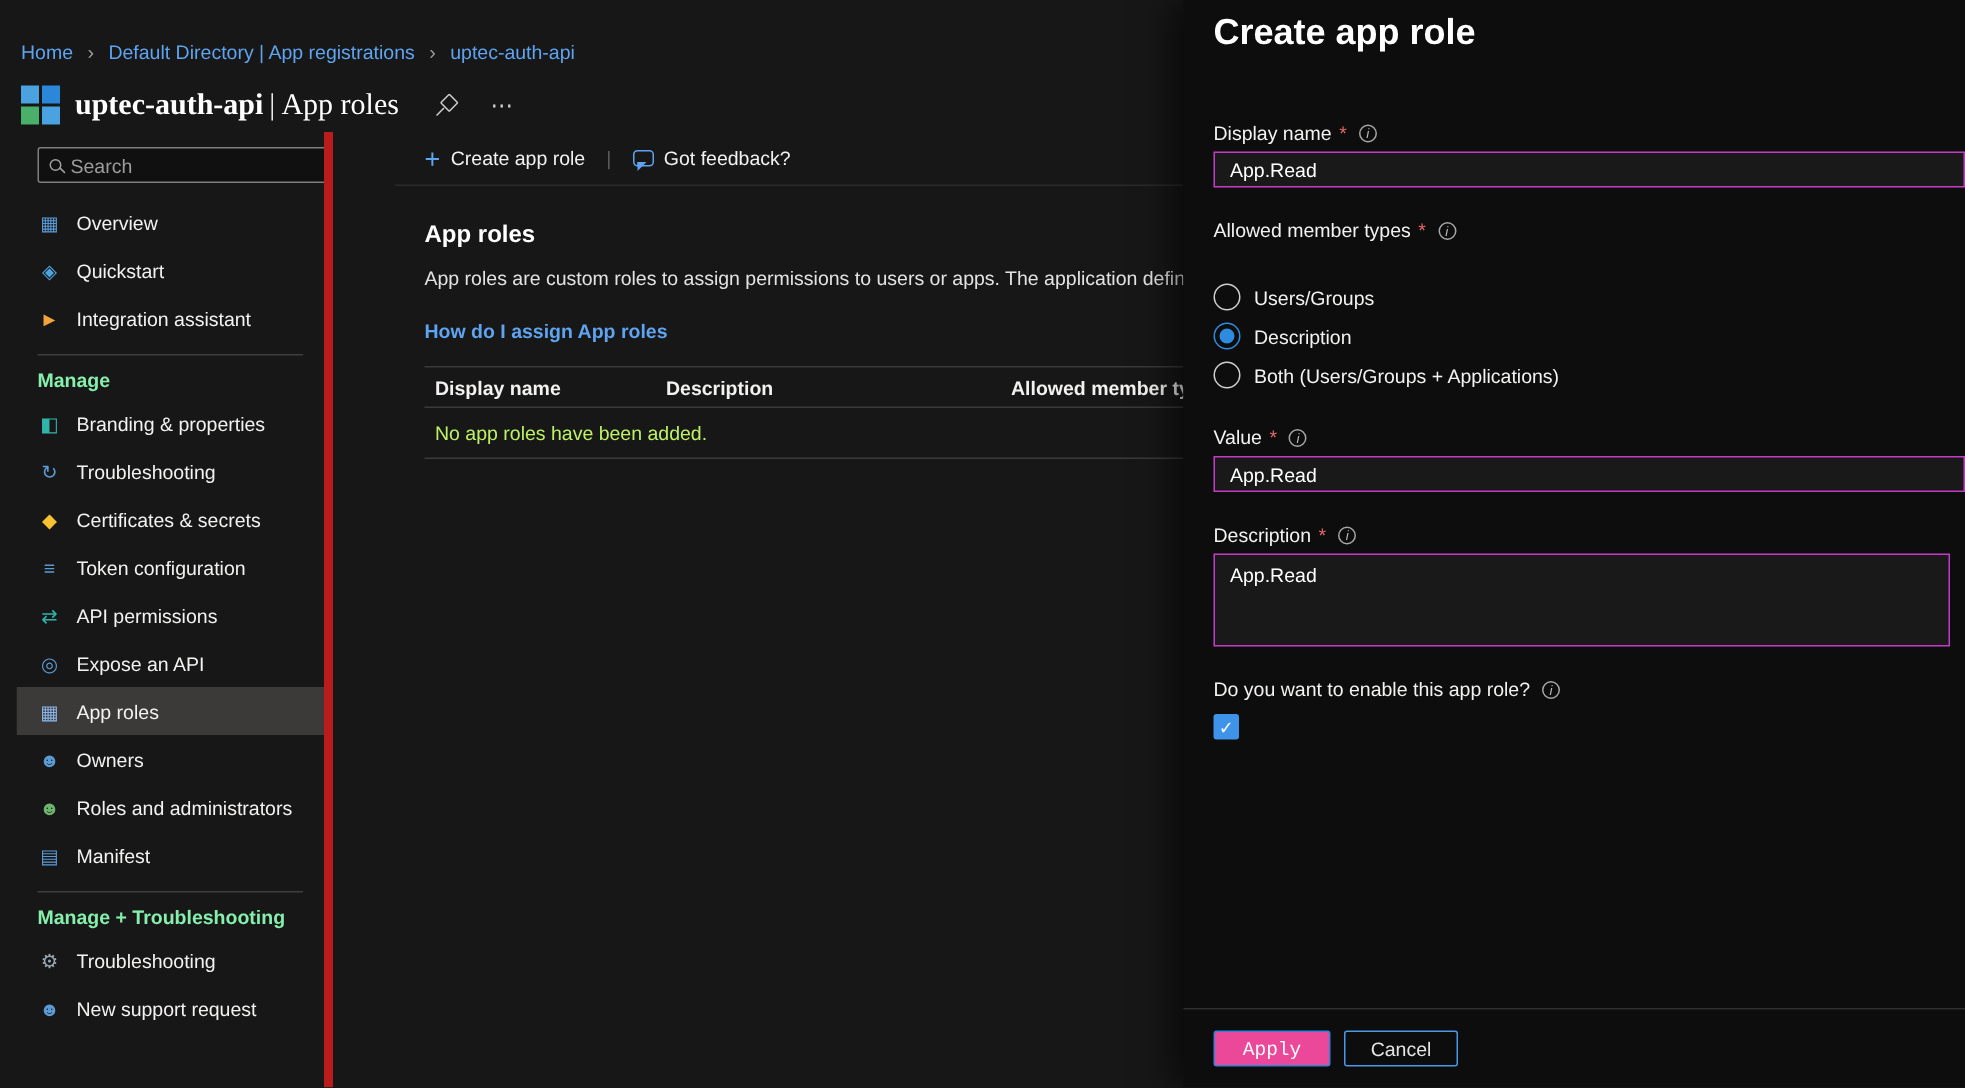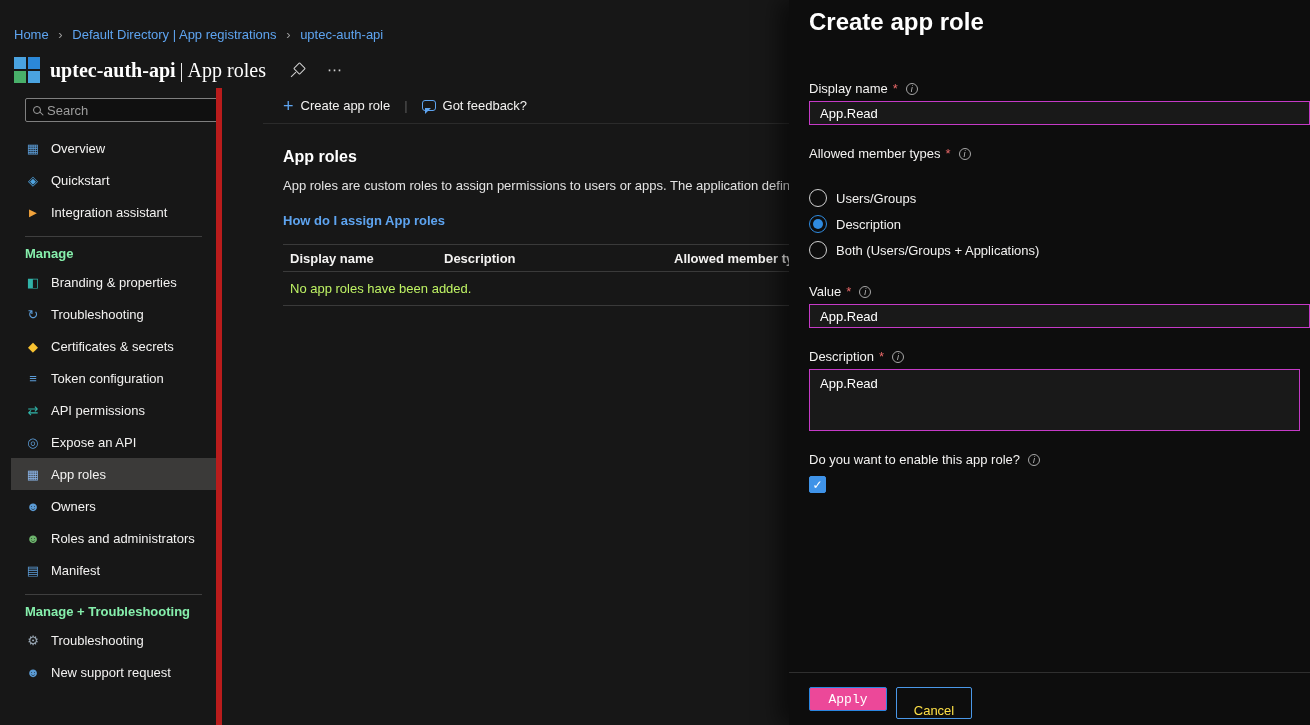--- a/index.html
+++ b/index.html
@@ -81,21 +81,21 @@
   .radios { margin-top:24px; }
   .radio-row { display:flex; align-items:center; gap:9px; height:26px; cursor:pointer; }
   .radio { width:18px; height:18px; border:1px solid #d0d0d0; border-radius:50%; position:relative; flex:none; }
   .radio.on { border-color:#2f8be0; }
   .radio.on::after { content:""; position:absolute; inset:3px; background:#2f8be0; border-radius:50%; }
   .checkbox { width:17px; height:17px; border:1px solid #8a8a8a; border-radius:2px; margin-top:9px; cursor:pointer; display:flex; align-items:center; justify-content:center; }
   .checkbox.on { background:#3f93e8; border-color:#3f93e8; }
   .checkbox.on::after { content:"✓"; color:#fff; font-size:12px; line-height:1; }
   .panel-footer { position:absolute; left:0; right:0; bottom:0; height:53px; border-top:1px solid #2f2f2f; padding:14px 0 0 20px; display:flex; gap:9px; }
   .btn-primary { height:24px; min-width:78px; background:#ec4899; color:#fff; border:1px solid #2a86e0; border-radius:2px; font-size:13px; font-family:Liberation Mono, monospace; cursor:pointer; padding:0 14px; }
-  .btn-secondary { height:24px; min-width:76px; background:transparent; color:#fde047; border:1px solid #4a98e8; border-radius:2px; font-size:13px; font-family:inherit; cursor:pointer; padding:15px 14px; }
+  .btn-secondary { height:24px; min-width:76px; background:transparent; color:#e5e5e5; border:1px solid #4a98e8; border-radius:2px; font-size:13px; font-family:inherit; cursor:pointer; padding:3px 14px; }
 </style>
 </head>
 <body>
 
 <div class="left-region">
 
   <div class="breadcrumb">
     <a>Home</a>
     <span class="sep">›</span>
     <a>Default Directory | App registrations</a>

